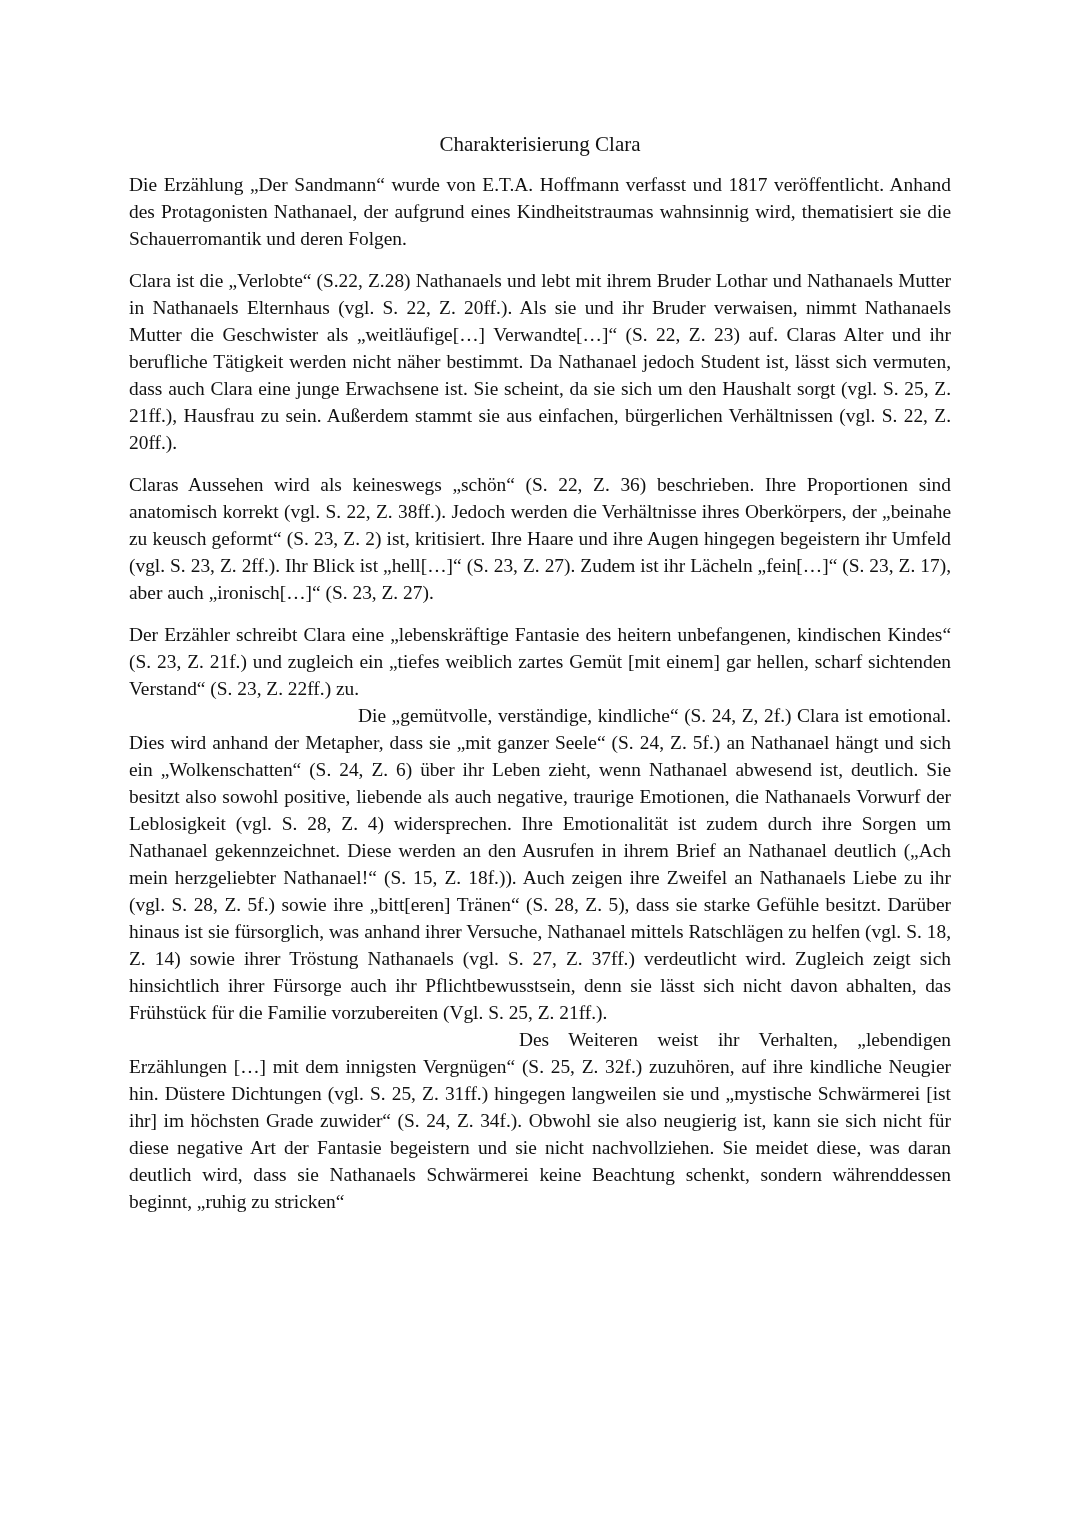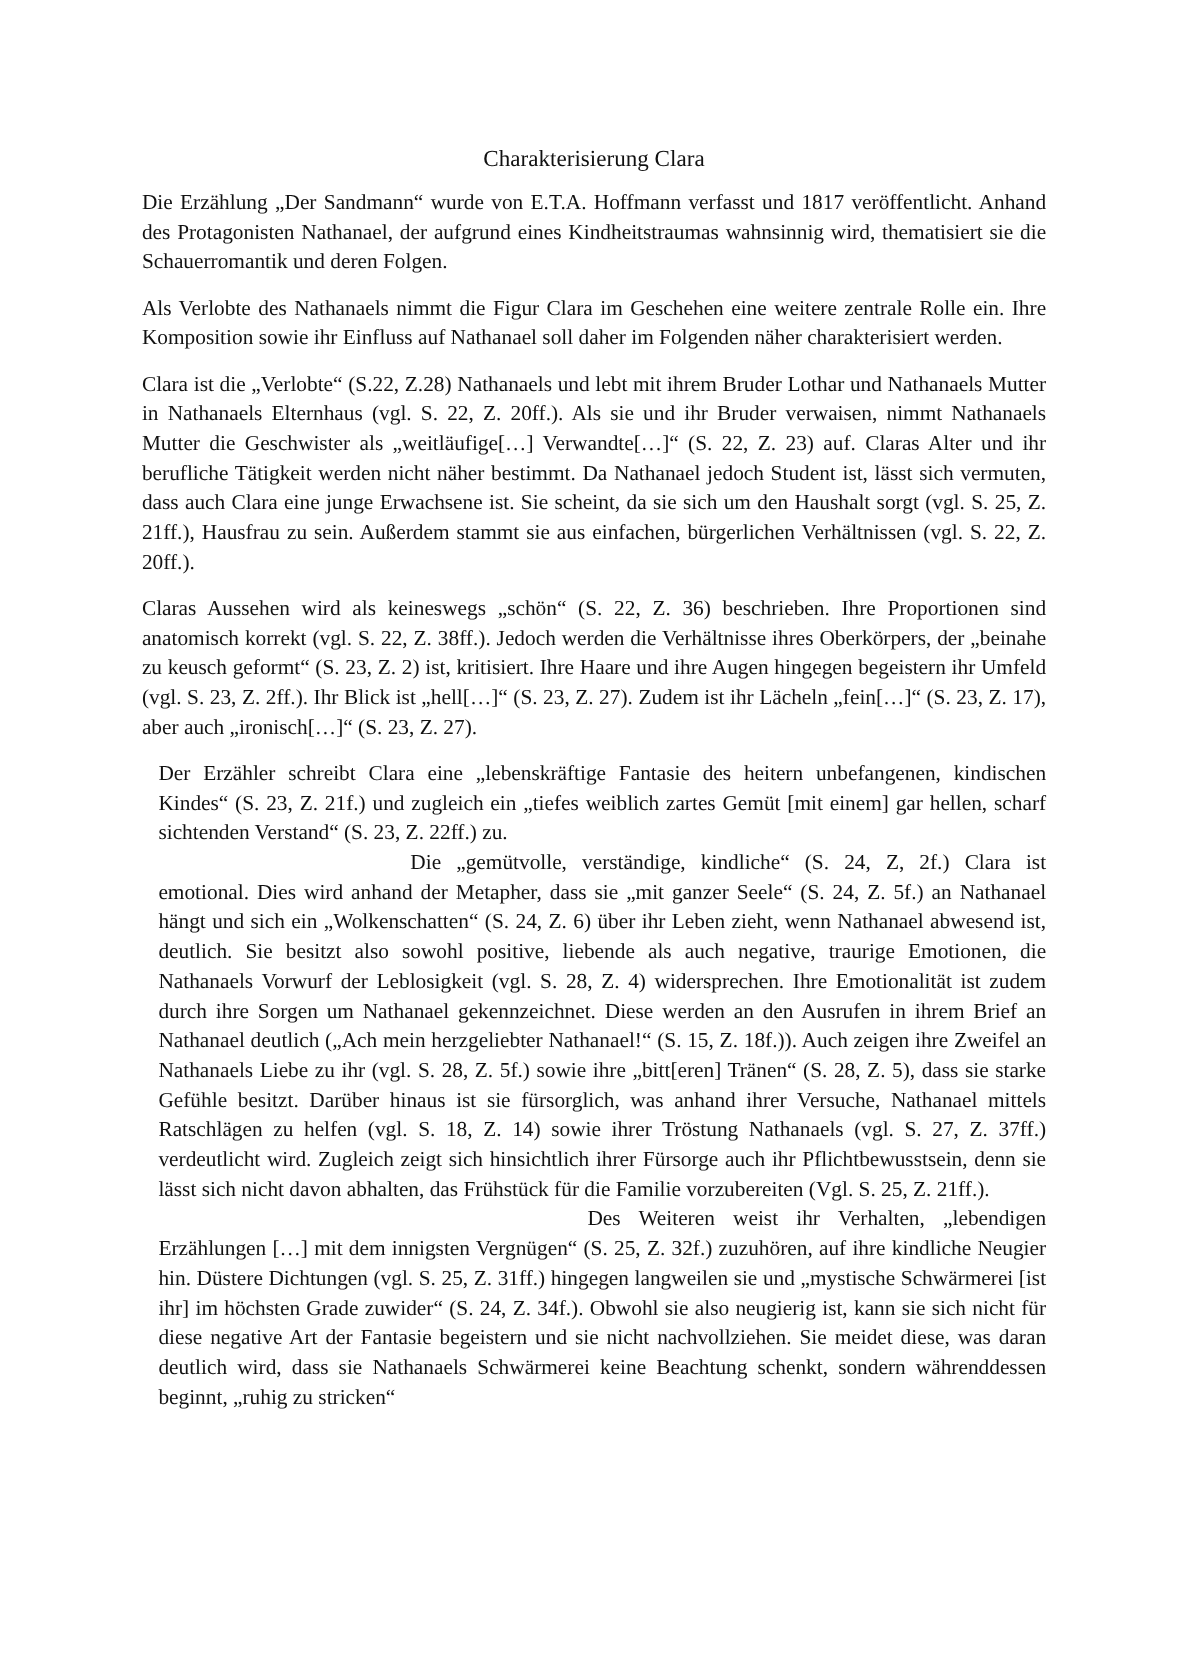--- a/index.html
+++ b/index.html
@@ -30,32 +30,30 @@
   }
   .para {
     font-size: 19.4px;
     line-height: 27px;
     text-align: justify;
     margin: 0 0 15px 0;
     hyphens: none;
   }
   .para.nogap {
     margin-bottom: 0;
-    margin-left: 15px;
   }
   .para.indent-a { text-indent: 199px; }
   .para.indent-b { text-indent: 229px; }
   .para.indent-c { text-indent: 390px; }
 </style>
 </head>
 <body>
 
 <div class="page">
   <h1 class="title">Charakterisierung Clara</h1>
 
   <p class="para">Die Erzählung „Der Sandmann“ wurde von E.T.A. Hoffmann verfasst und 1817 veröffentlicht. Anhand des Protagonisten Nathanael, der aufgrund eines Kindheitstraumas wahnsinnig wird, thematisiert sie die Schauerromantik und deren Folgen.</p>
-  <p class="para">Als Verlobte des Nathanaels nimmt die Figur Clara im Geschehen eine weitere zentrale Rolle ein. Ihre Komposition sowie ihr Einfluss auf Nathanael soll daher im Folgenden näher charakterisiert werden.</p>
   <p class="para">Clara ist die „Verlobte“ (S.22, Z.28) Nathanaels und lebt mit ihrem Bruder Lothar und Nathanaels Mutter in Nathanaels Elternhaus (vgl. S. 22, Z. 20ff.). Als sie und ihr Bruder verwaisen, nimmt Nathanaels Mutter die Geschwister als „weitläufige[…] Verwandte[…]“ (S. 22, Z. 23) auf. Claras Alter und ihr berufliche Tätigkeit werden nicht näher bestimmt. Da Nathanael jedoch Student ist, lässt sich vermuten, dass auch Clara eine junge Erwachsene ist. Sie scheint, da sie sich um den Haushalt sorgt (vgl. S. 25, Z. 21ff.), Hausfrau zu sein. Außerdem stammt sie aus einfachen, bürgerlichen Verhältnissen (vgl. S. 22, Z. 20ff.).</p>
   <p class="para">Claras Aussehen wird als keineswegs „schön“ (S. 22, Z. 36) beschrieben. Ihre Proportionen sind anatomisch korrekt (vgl. S. 22, Z. 38ff.). Jedoch werden die Verhältnisse ihres Oberkörpers, der „beinahe zu keusch geformt“ (S. 23, Z. 2) ist, kritisiert. Ihre Haare und ihre Augen hingegen begeistern ihr Umfeld (vgl. S. 23, Z. 2ff.). Ihr Blick ist „hell[…]“ (S. 23, Z. 27). Zudem ist ihr Lächeln „fein[…]“ (S. 23, Z. 17), aber auch „ironisch[…]“ (S. 23, Z. 27).</p>
   <p class="para nogap">Der Erzähler schreibt Clara eine „lebenskräftige Fantasie des heitern unbefangenen, kindischen Kindes“ (S. 23, Z. 21f.) und zugleich ein „tiefes weiblich zartes Gemüt [mit einem] gar hellen, scharf sichtenden Verstand“ (S. 23, Z. 22ff.) zu.</p>
   <p class="para nogap indent-b">Die „gemütvolle, verständige, kindliche“ (S. 24, Z, 2f.) Clara ist emotional. Dies wird anhand der Metapher, dass sie „mit ganzer Seele“ (S. 24, Z. 5f.) an Nathanael hängt und sich ein „Wolkenschatten“ (S. 24, Z. 6) über ihr Leben zieht, wenn Nathanael abwesend ist, deutlich. Sie besitzt also sowohl positive, liebende als auch negative, traurige Emotionen, die Nathanaels Vorwurf der Leblosigkeit (vgl. S. 28, Z. 4) widersprechen. Ihre Emotionalität ist zudem durch ihre Sorgen um Nathanael gekennzeichnet. Diese werden an den Ausrufen in ihrem Brief an Nathanael deutlich („Ach mein herzgeliebter Nathanael!“ (S. 15, Z. 18f.)). Auch zeigen ihre Zweifel an Nathanaels Liebe zu ihr (vgl. S. 28, Z. 5f.) sowie ihre „bitt[eren] Tränen“ (S. 28, Z. 5), dass sie starke Gefühle besitzt. Darüber hinaus ist sie fürsorglich, was anhand ihrer Versuche, Nathanael mittels Ratschlägen zu helfen (vgl. S. 18, Z. 14) sowie ihrer Tröstung Nathanaels (vgl. S. 27, Z. 37ff.) verdeutlicht wird. Zugleich zeigt sich hinsichtlich ihrer Fürsorge auch ihr Pflichtbewusstsein, denn sie lässt sich nicht davon abhalten, das Frühstück für die Familie vorzubereiten (Vgl. S. 25, Z. 21ff.).</p>
   <p class="para nogap indent-c">Des Weiteren weist ihr Verhalten, „lebendigen Erzählungen […] mit dem innigsten Vergnügen“ (S. 25, Z. 32f.) zuzuhören, auf ihre kindliche Neugier hin. Düstere Dichtungen (vgl. S. 25, Z. 31ff.) hingegen langweilen sie und „mystische Schwärmerei [ist ihr] im höchsten Grade zuwider“ (S. 24, Z. 34f.). Obwohl sie also neugierig ist, kann sie sich nicht für diese negative Art der Fantasie begeistern und sie nicht nachvollziehen. Sie meidet diese, was daran deutlich wird, dass sie Nathanaels Schwärmerei keine Beachtung schenkt, sondern währenddessen beginnt, „ruhig zu stricken“</p>
 </div>
 
 </body></html>

